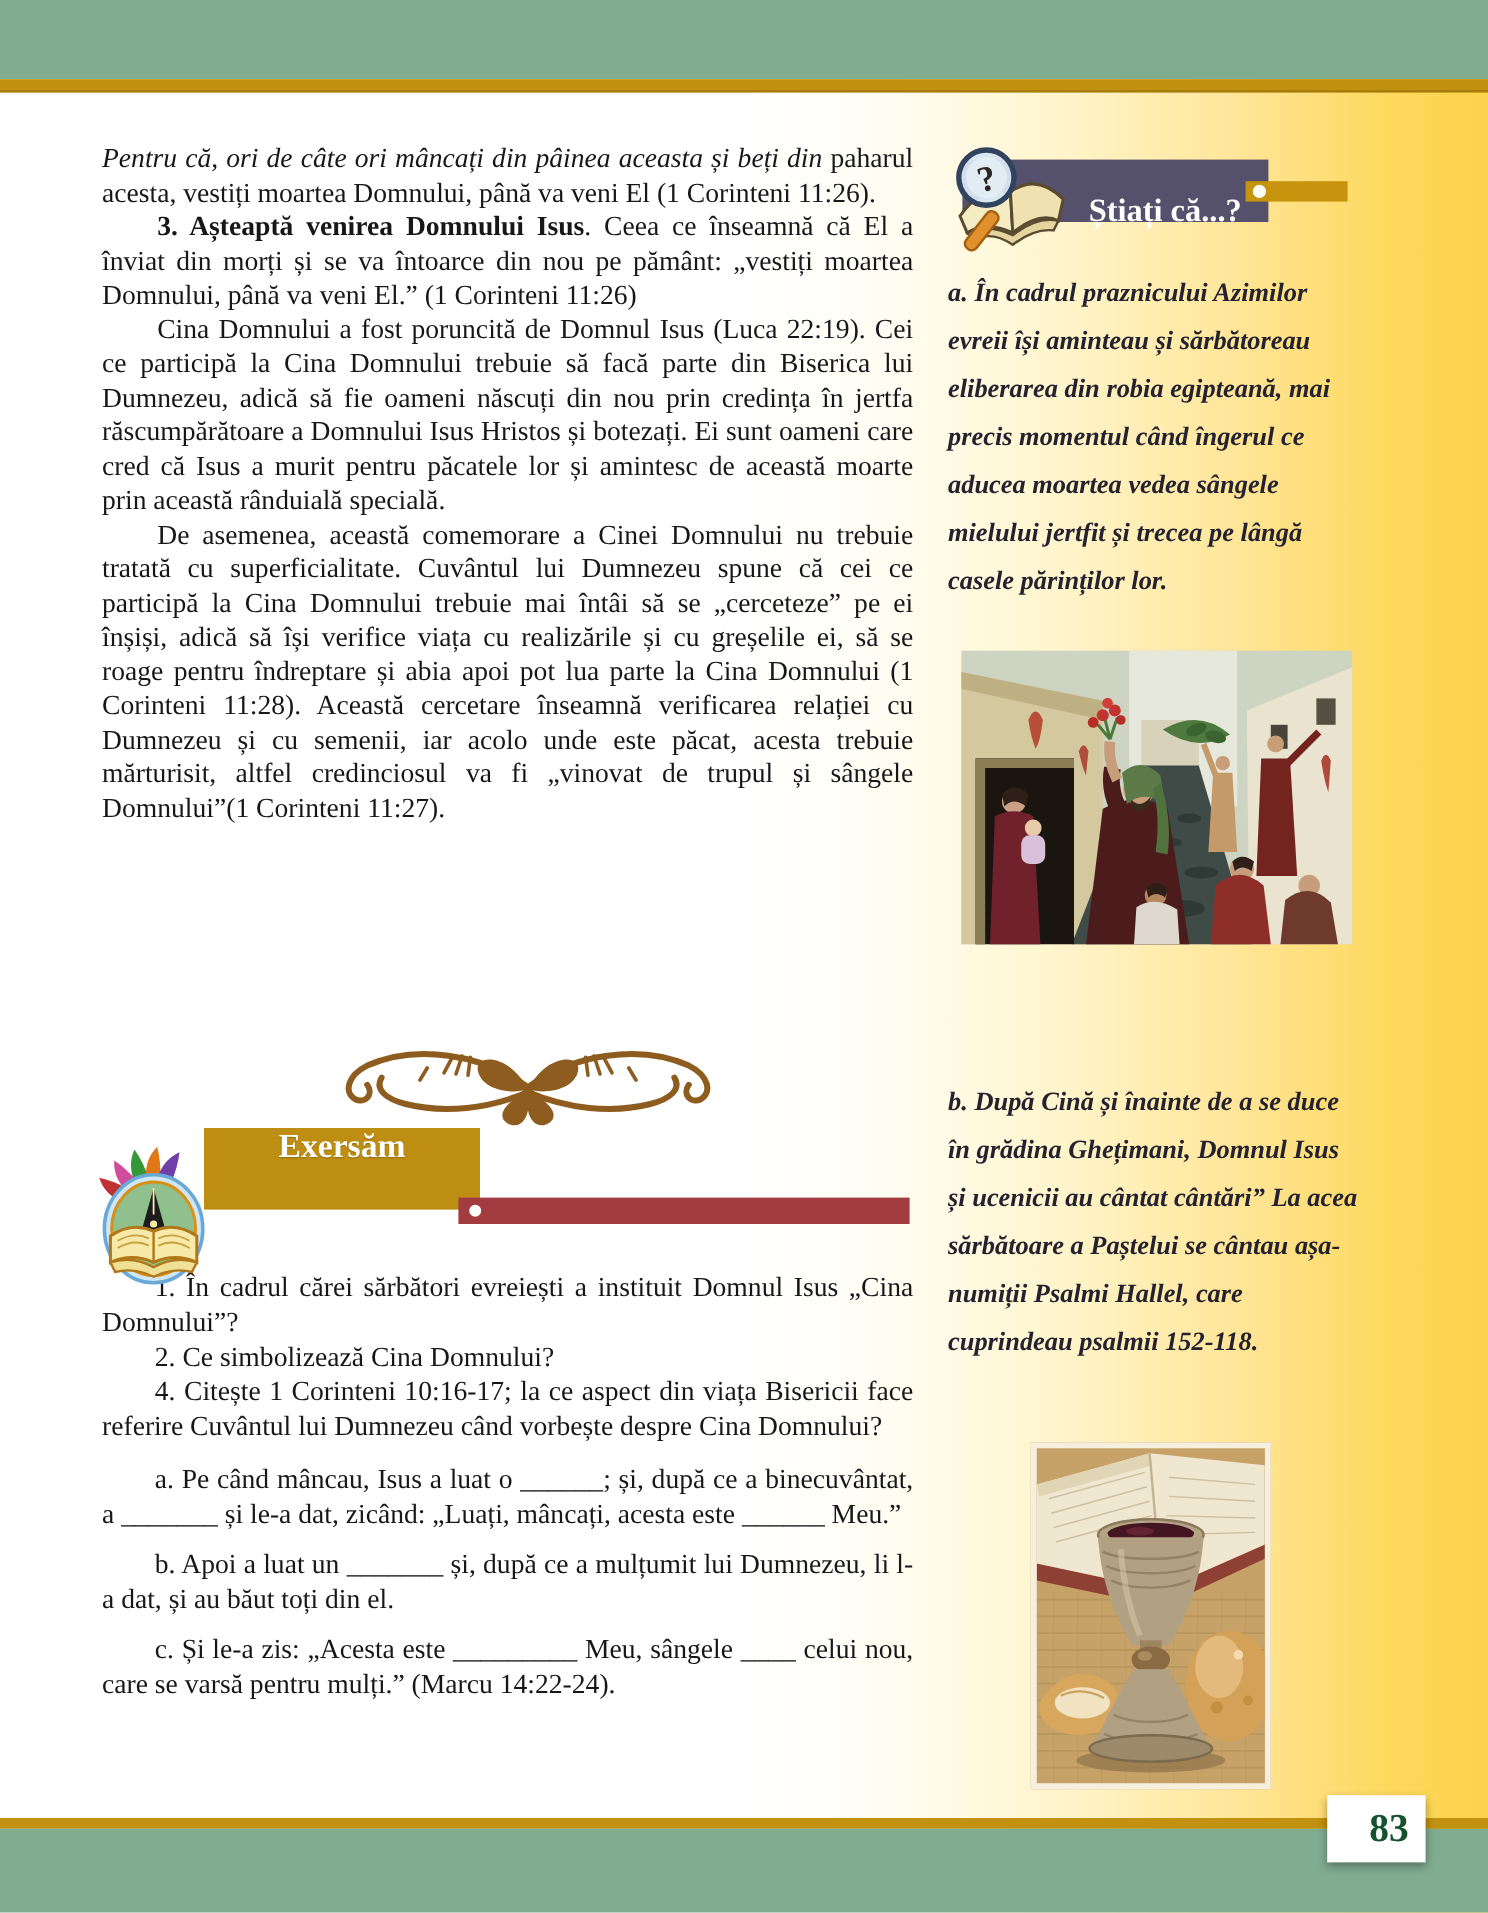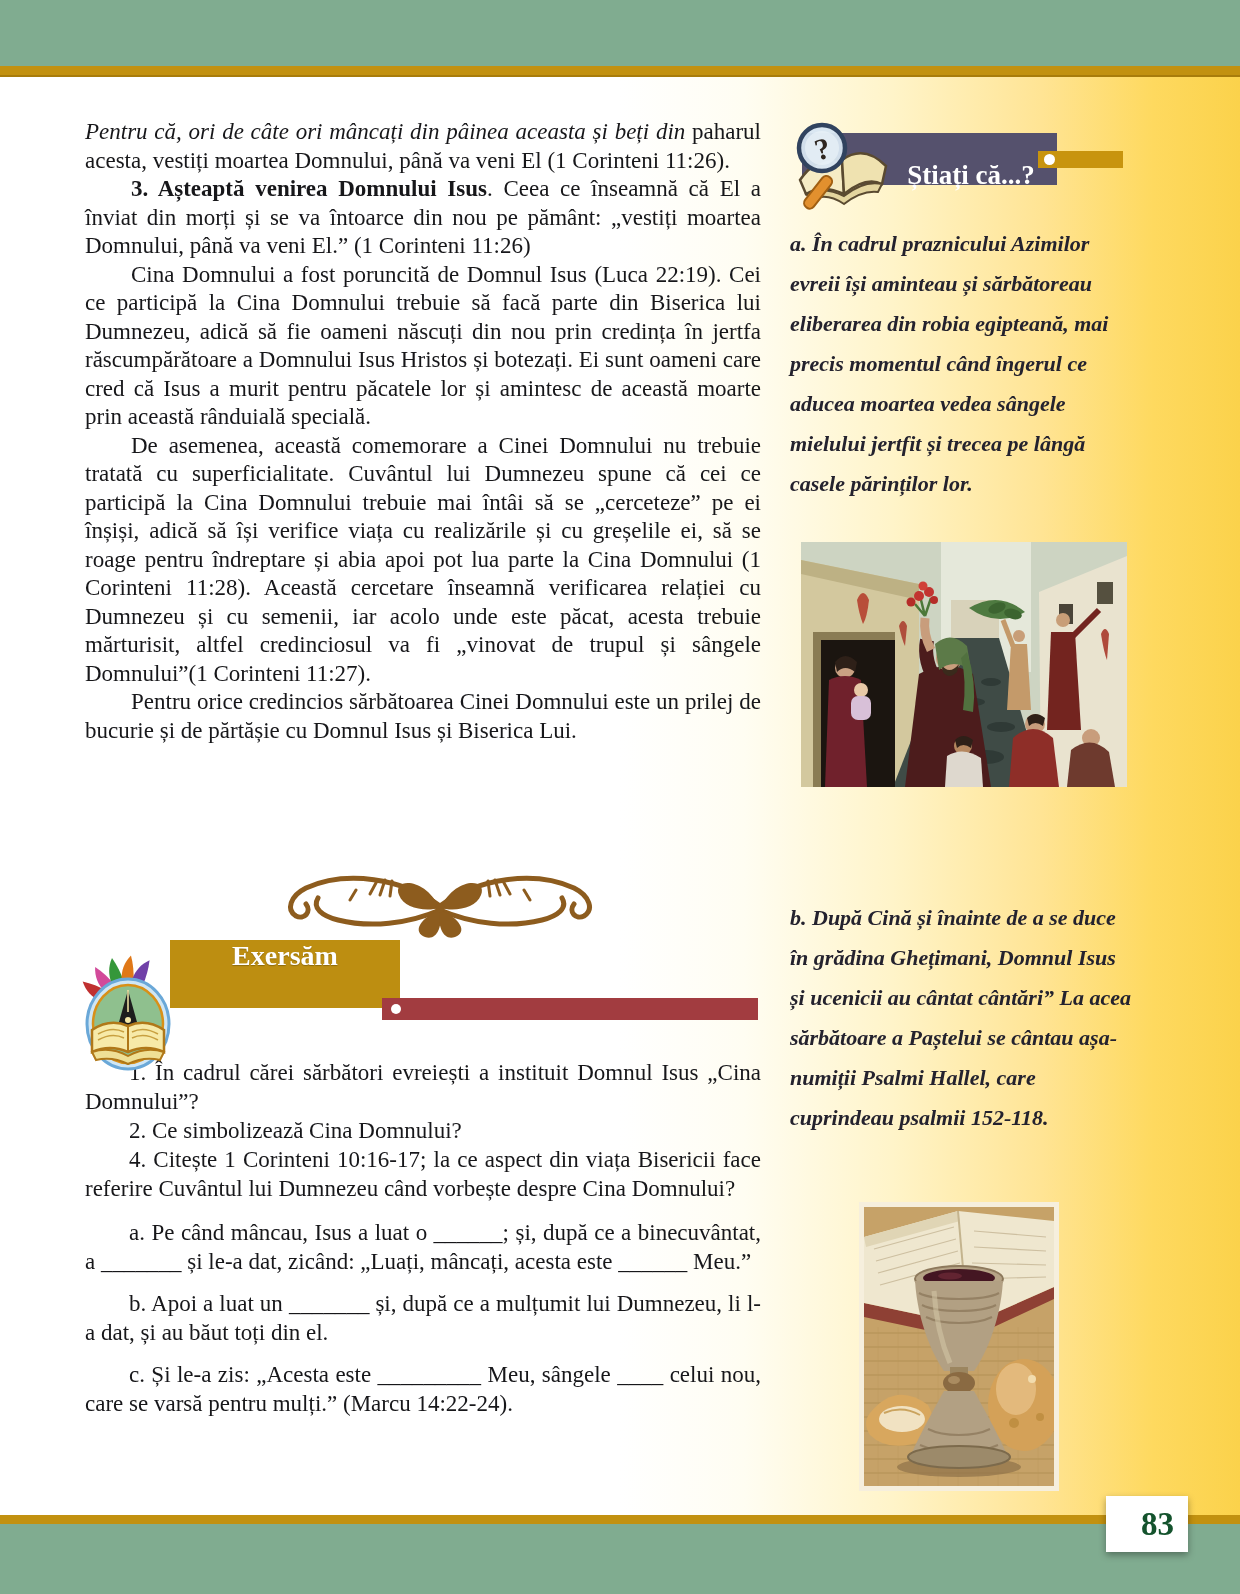--- a/index.html
+++ b/index.html
@@ -61,21 +61,20 @@
 <div class="page">
 
   <div class="header-band"></div>
   <div class="header-rule"></div>
 
   <div class="article">
     <p class="para no-indent"><span class="it">Pentru că, ori de câte ori mâncați din pâinea aceasta și beți din</span><span> paharul acesta, vestiți moartea Domnului, până va veni El (1 Corinteni 11:26).</span></p>
     <p class="para"><span class="bd">3. Așteaptă venirea Domnului Isus</span><span>. Ceea ce înseamnă că El a înviat din morți și se va întoarce din nou pe pământ: „vestiți moartea Domnului, până va veni El.” (1 Corinteni 11:26)</span></p>
     <p class="para">Cina Domnului a fost poruncită de Domnul Isus (Luca 22:19). Cei ce participă la Cina Domnului trebuie să facă parte din Biserica lui Dumnezeu, adică să fie oameni născuți din nou prin credința în jertfa răscumpărătoare a Domnului Isus Hristos și botezați. Ei sunt oameni care cred că Isus a murit pentru păcatele lor și amintesc de această moarte prin această rânduială specială.</p>
     <p class="para">De asemenea, această comemorare a Cinei Domnului nu trebuie tratată cu superficialitate. Cuvântul lui Dumnezeu spune că cei ce participă la Cina Domnului trebuie mai întâi să se „cerceteze” pe ei înșiși, adică să își verifice viața cu realizările și cu greșelile ei, să se roage pentru îndreptare și abia apoi pot lua parte la Cina Domnului (1 Corinteni 11:28). Această cercetare înseamnă verificarea relației cu Dumnezeu și cu semenii, iar acolo unde este păcat, acesta trebuie mărturisit, altfel credinciosul va fi „vinovat de trupul și sângele Domnului”(1 Corinteni 11:27).</p>
-    <p class="para">Pentru orice credincios sărbătoarea Cinei Domnului este un prilej de bucurie și de părtășie cu Domnul Isus și Biserica Lui.</p>
   </div>
 
   <div class="know-bar"></div>
   <div class="know-tail">
     <span class="tail-dot"></span>
   </div>
   <div class="know-title">Știați că...?</div>
 
   <svg class="know-icon" viewBox="0 0 114 104">
     <g>

